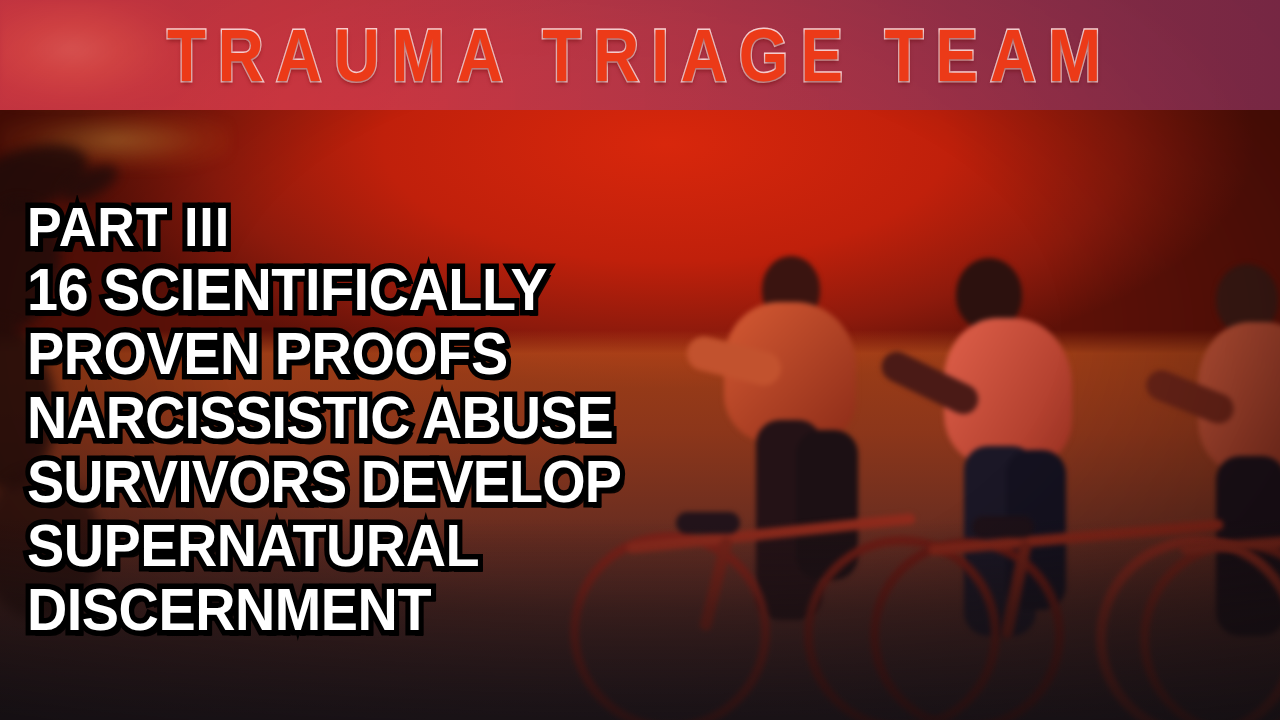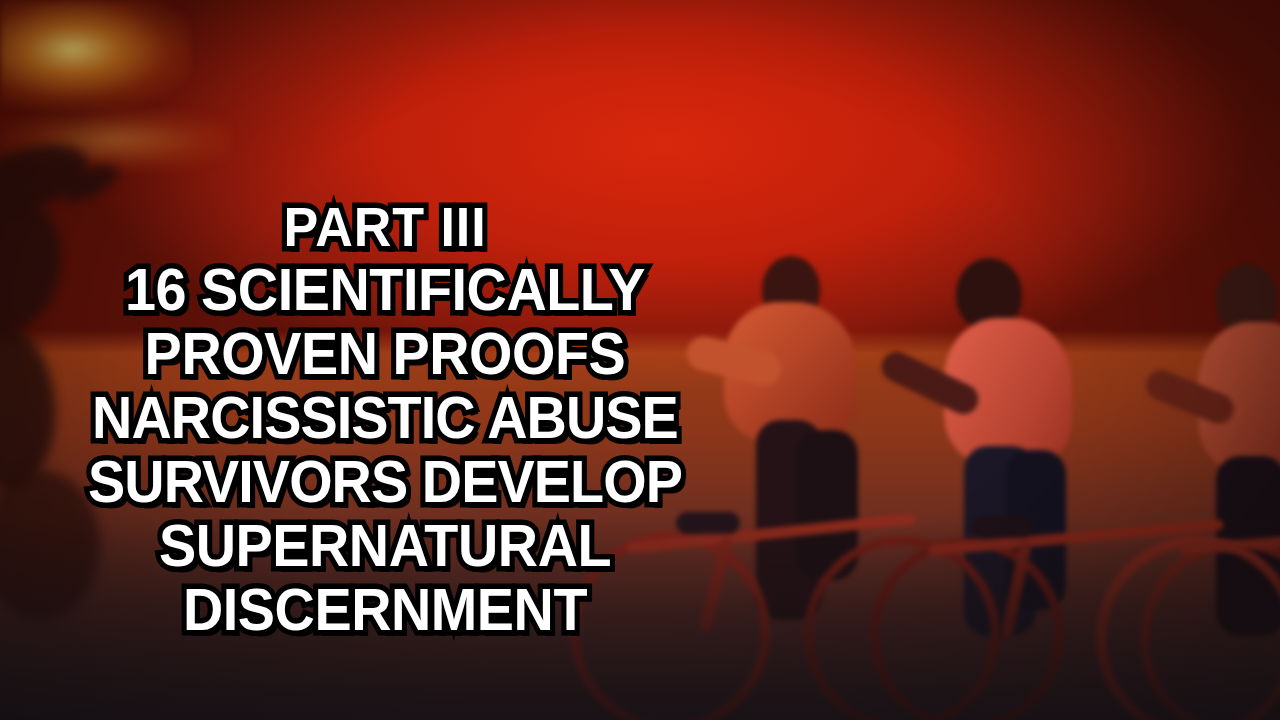--- a/index.html
+++ b/index.html
@@ -117,21 +117,21 @@
     color: #ffffff; transform: scaleX(0.94); transform-origin: right center;
     -webkit-text-stroke: 6px #000;
     paint-order: stroke fill;
     white-space: nowrap;
   }
   .live-text .sm { font-size: 31px; }
 
   
   .headline {
     position: absolute; left: 0; top: 196px; width: 770px;
-    text-align: center;
+    text-align: left;
   }
   .hl-line {
     display:block;
     color:#fff;
     font-weight: 700;
     white-space: nowrap;
     -webkit-text-stroke: 11px #000;
     paint-order: stroke fill;
     text-shadow: 5px 6px 0 rgba(0,0,0,0.92);
     transform: scaleX(0.93);
@@ -200,20 +200,23 @@
   </div>
 
   <div class="rider" style="left:1140px; top:490px; width:300px; height:230px;">
     <div class="wheel" style="left:0px; top:50px; width:180px; height:180px; border-width:9px; border-color:#7c2318;"></div>
     <div class="bar" style="left:40px; top:46px; width:230px; height:11px; background:#8b2a1c; transform:rotate(-4deg);"></div>
   </div>
 
   <div class="bg-layer bg-vignette"></div>
   <div class="bg-layer bg-bottom-dark"></div>
 
+  <div class="band">
+    <div class="band-title">TRAUMA TRIAGE TEAM</div>
+  </div>
 
 
   <div class="headline">
     <span class="hl-line hl-part">PART III</span>
     <span class="hl-line hl-1">16 SCIENTIFICALLY</span>
     <span class="hl-line hl-2">PROVEN PROOFS</span>
     <span class="hl-line hl-3">NARCISSISTIC ABUSE</span>
     <span class="hl-line hl-4">SURVIVORS DEVELOP</span>
     <span class="hl-line hl-5">SUPERNATURAL</span>
     <span class="hl-line hl-6">DISCERNMENT</span>

